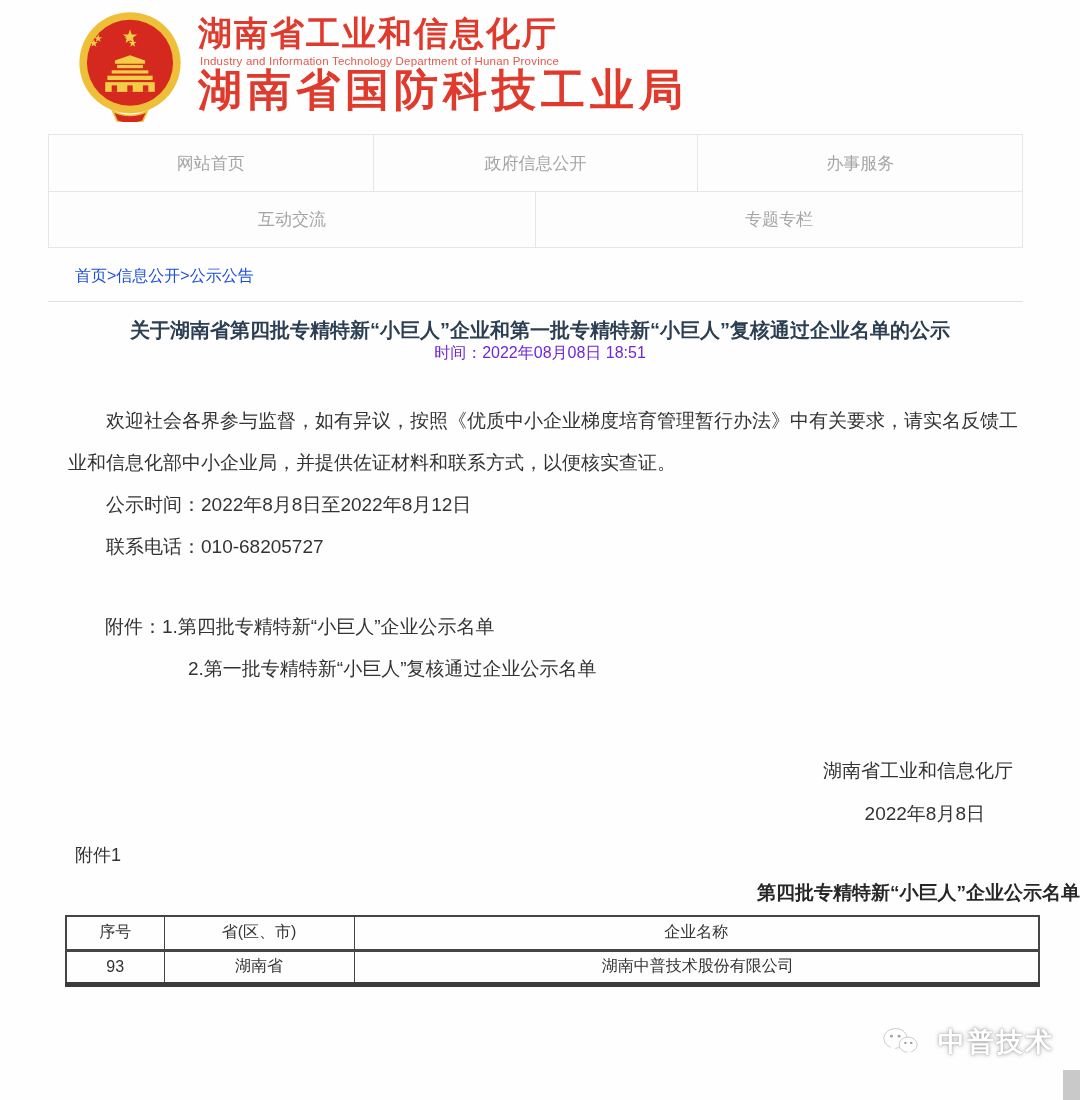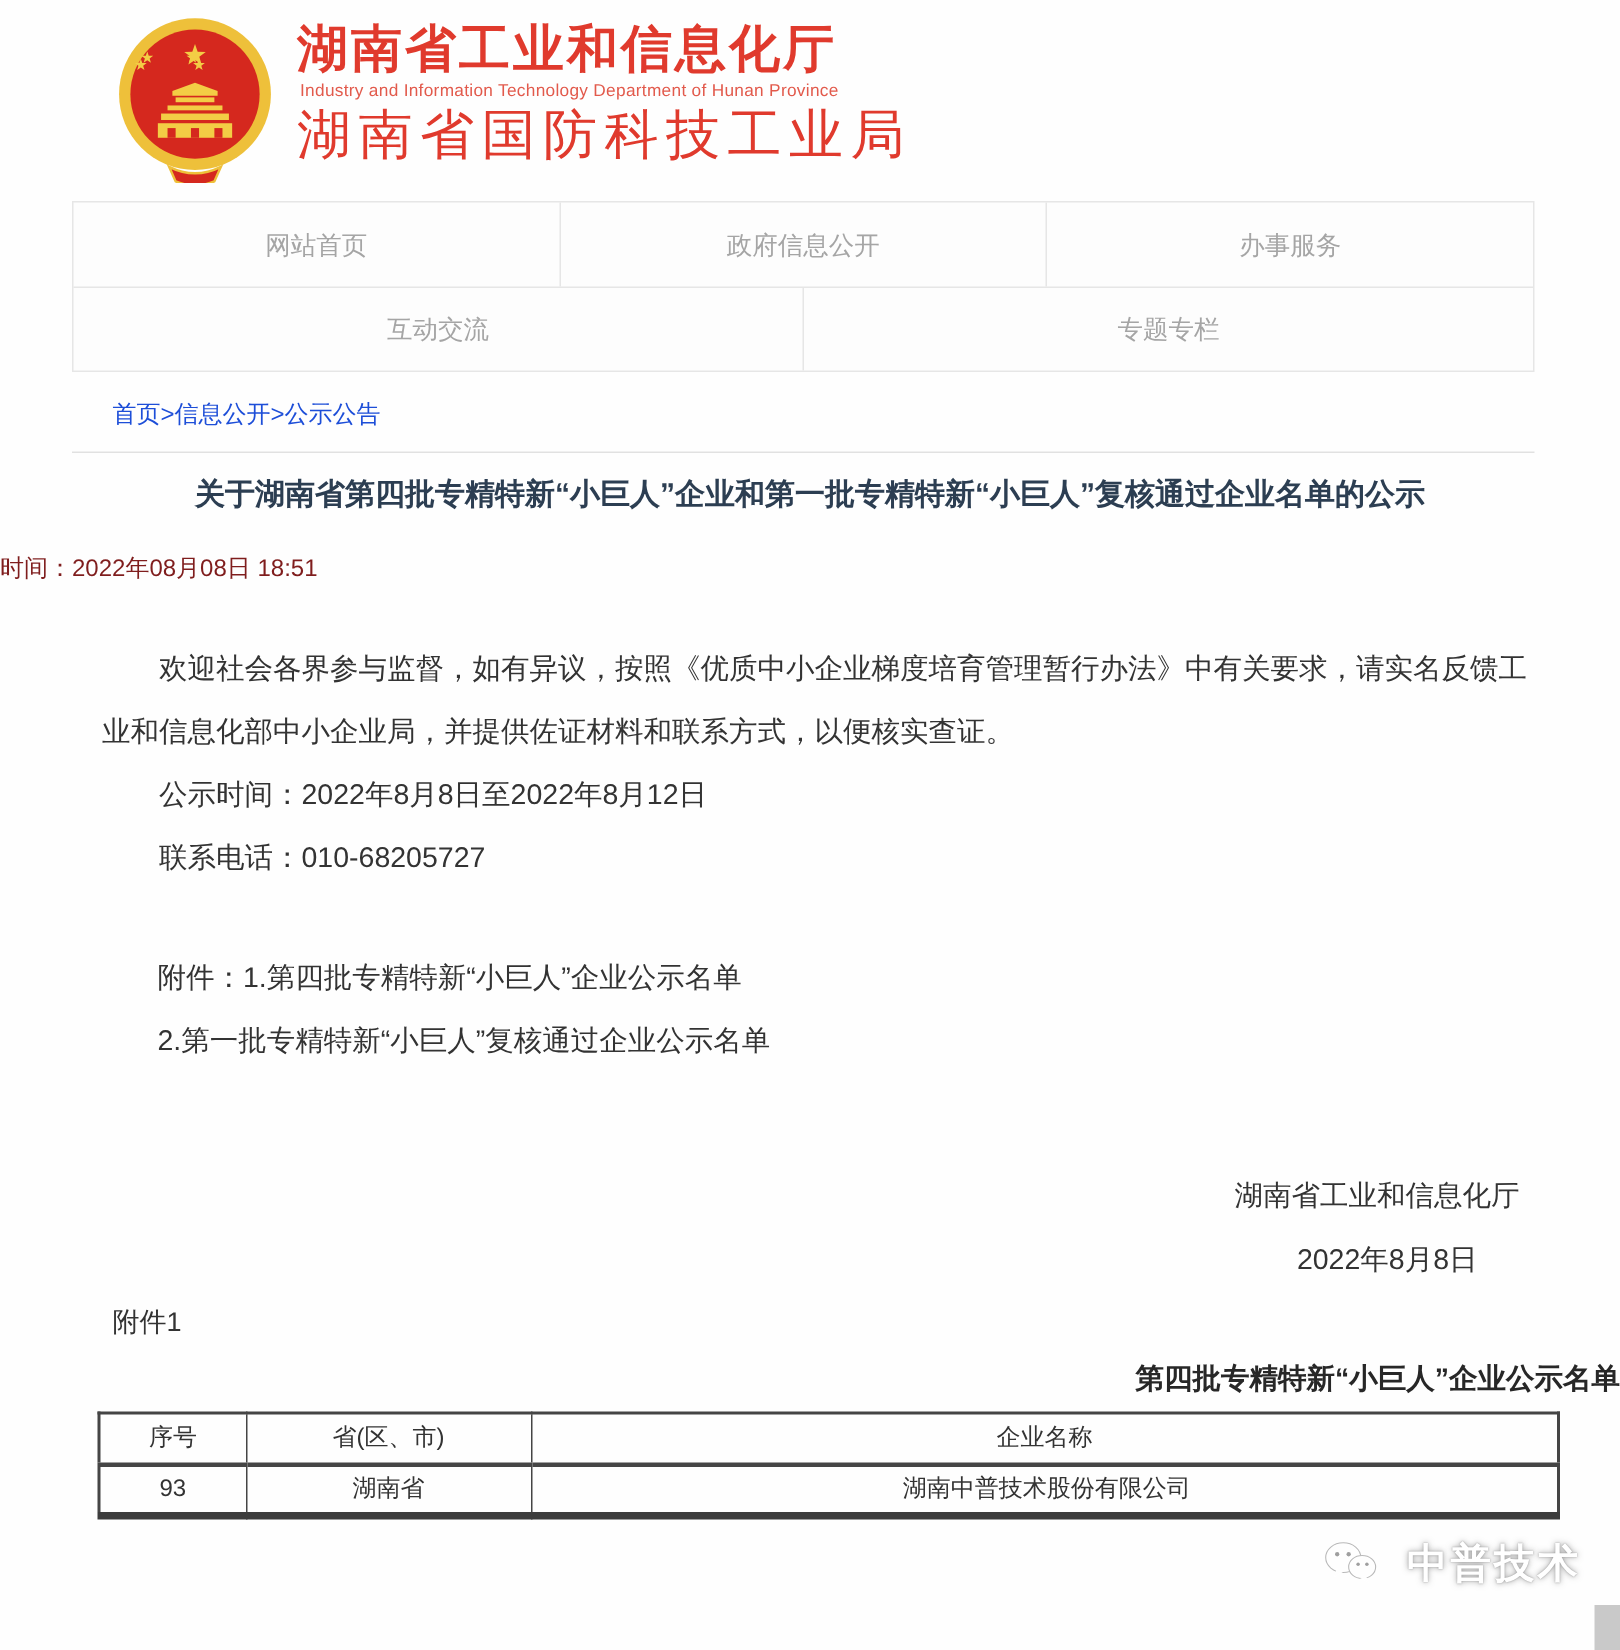--- a/index.html
+++ b/index.html
@@ -9,21 +9,21 @@
     position:relative; width:1080px; height:1100px; margin:0 auto;
     background:#fefefe; overflow:hidden; color:#333;
   }
 
   
   .banner { display:flex; align-items:flex-start; padding:10px 0 0 76px; height:130px; }
   .emblem-wrap { width:108px; height:112px; flex:0 0 auto; }
   .org-names { margin-left:14px; padding-top:4px; }
   .org-cn1 { font-size:34px; font-weight:bold; color:#e03a2d; letter-spacing:2px; line-height:38px; }
   .org-en  { font-size:11.5px; color:#e25a4c; letter-spacing:.2px; margin:2px 0 3px 2px; line-height:14px; }
-  .org-cn2 { font-size:36px; font-weight:normal; color:#e03a2d; letter-spacing:5px; line-height:38px; }
+  .org-cn2 { font-size:44px; font-weight:bold; color:#e03a2d; letter-spacing:5px; line-height:38px; }
 
   
   .navbar { width:975px; margin-left:48px; margin-top:4px; border:1px solid #e6e6e6; background:#fdfdfd; }
   .nav-row { display:flex; height:56px; }
   .nav-row + .nav-row { border-top:1px solid #e6e6e6; }
   .nav-cell {
     flex:1; display:flex; align-items:center; justify-content:center;
     font-size:17px; color:#a5a5a5; cursor:pointer;
   }
   .nav-cell + .nav-cell { border-left:1px solid #e6e6e6; }
@@ -32,31 +32,31 @@
   .breadcrumb-row {
     margin:18px 0 0 48px; width:975px; border-bottom:1px solid #e1e1e1;
     padding:0 0 14px 27px; font-size:16px; color:#1d4ed8;
   }
 
   
   .article-title {
     margin:15px 35px 0; text-align:center;
     font-size:20px; font-weight:bold; color:#2c3e52; line-height:26px;
   }
-  .article-time { margin-top:26px; font-size:16px; color:#7f1d1d; }
+  .article-time { margin-top:0; text-align:center; font-size:16px; color:#6d28d9; }
 
   
   .article-body {
     margin:36px 62px 0 68px; font-size:19px; line-height:42px;
     color:#333; text-align:justify;
   }
   .article-body p { text-indent:2em; }
 
   .attachments { margin:38px 0 0 105px; font-size:19px; line-height:42px; color:#333; }
-  .attachments .line2 { }
+  .attachments .line2 { margin-left:83px; }
 
   .signature { margin-top:68px; text-align:right; font-size:19px; color:#333; }
   .signature .sig-name { padding-right:67px; }
   .signature .sig-date { padding-right:95px; margin-top:17px; }
 
   .attach1-label { margin:16px 0 0 75px; font-size:18px; color:#333; }
 
   .roster-caption {
     margin-top:13px; text-align:right;
     font-size:19px; font-weight:bold; color:#272727;

